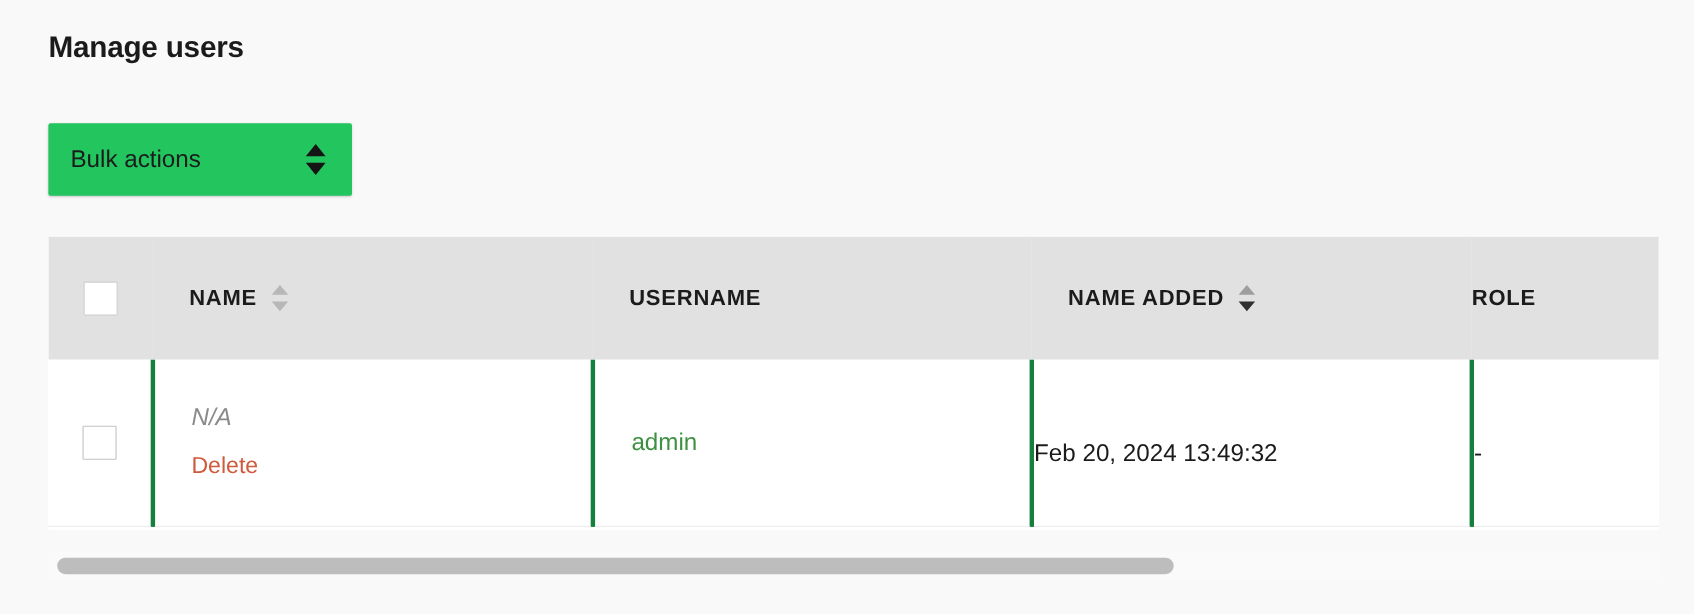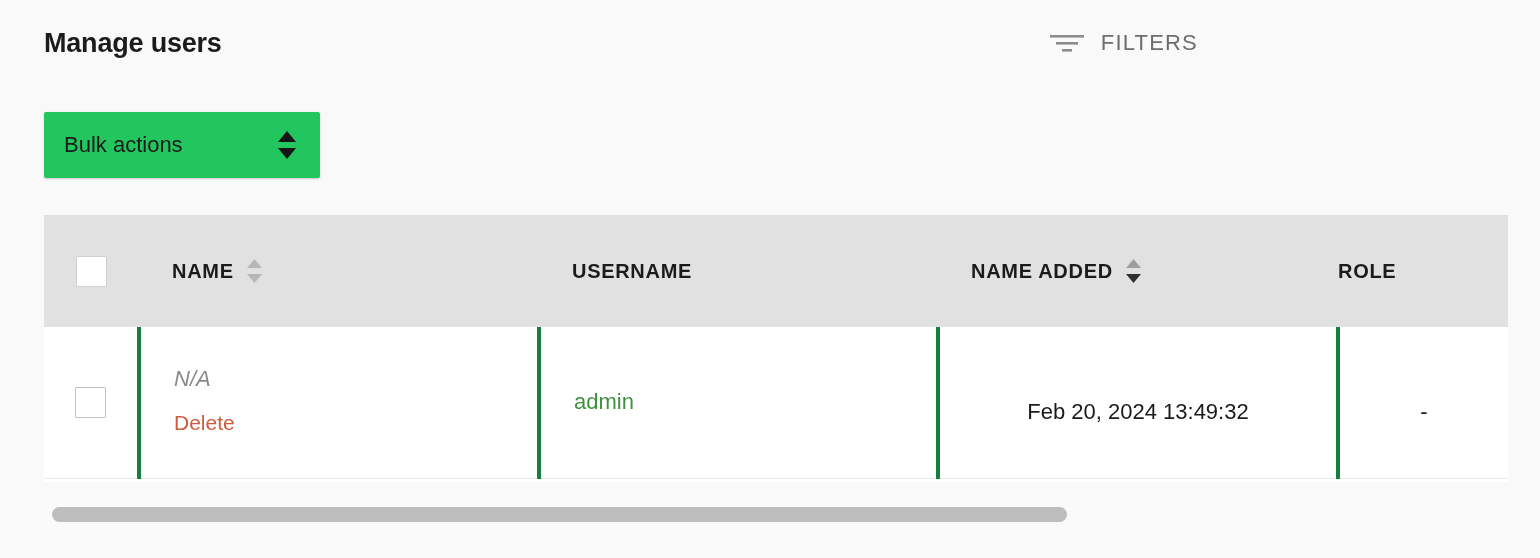--- a/index.html
+++ b/index.html
@@ -129,21 +129,21 @@
     font-size: 22px;
     color: #1b1b1b;
     vertical-align: middle;
     border-right: 4px solid #15803d;
     border-bottom: 1px solid #ebebeb;
   }
   table.users-table tbody td:last-child { border-right: none; }
   td.col-check { border-right: 1px solid #ebebeb; text-align: center; }
 
   .cell-pad { padding-left: 33px; }
-  .cell-center { text-align: center; margin-top: 20px; }
+  .cell-center { text-align: left; margin-top: 20px; }
 
   .name-na {
     font-style: italic;
     color: #8a8a8a;
     font-size: 22px;
     line-height: 1;
     display: block;
   }
   .row-actions {
     margin-top: 20px;
@@ -199,30 +199,20 @@
     border-radius: 8px;
     cursor: pointer;
   }
 </style>
 </head>
 <body>
 
 <div class="page-header">
   <div class="page-title">Manage users</div>
 
-  <div class="filters-button">
-    <span class="filter-icon">
-      <svg width="40" height="26" viewBox="0 0 40 26" xmlns="http://www.w3.org/2000/svg">
-        <rect x="3" y="5" width="34" height="2.6" fill="#8c8c8c"></rect>
-        <rect x="9" y="12" width="22" height="2.6" fill="#8c8c8c"></rect>
-        <rect x="15" y="19" width="10" height="2.6" fill="#8c8c8c"></rect>
-      </svg>
-    </span>
-    <span class="filters-label">FILTERS</span>
-  </div>
 </div>
 
 <div class="bulk-wrap">
   <div class="bulk-select">
     <span class="bulk-label">Bulk actions</span>
     <span class="bulk-arrows">
       <svg width="22" height="30" viewBox="0 0 22 30" xmlns="http://www.w3.org/2000/svg">
         <polygon points="11,1 20,12 2,12" fill="#151515"></polygon>
         <polygon points="11,29 20,18 2,18" fill="#151515"></polygon>
       </svg>

